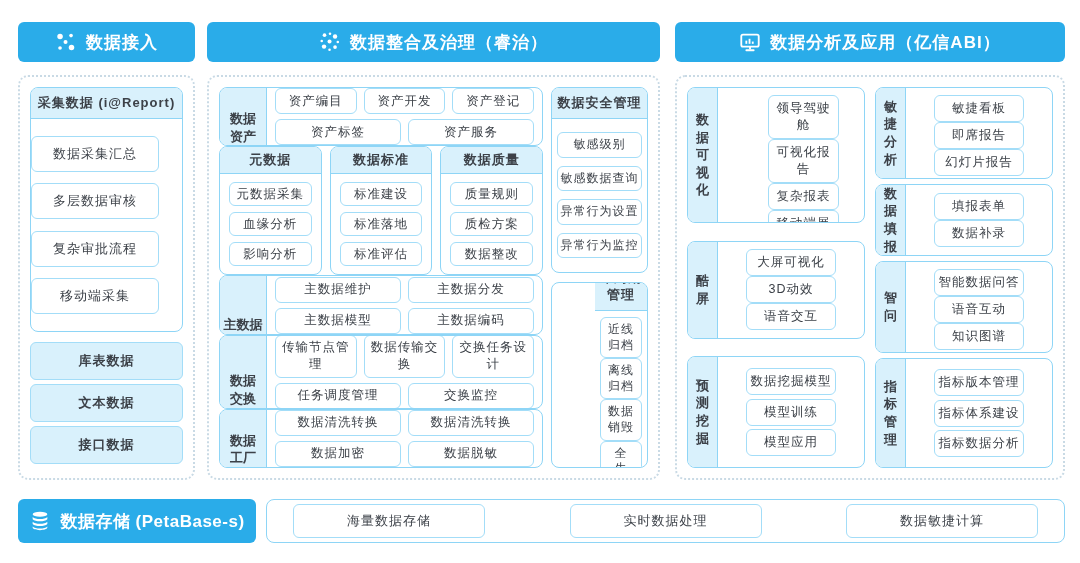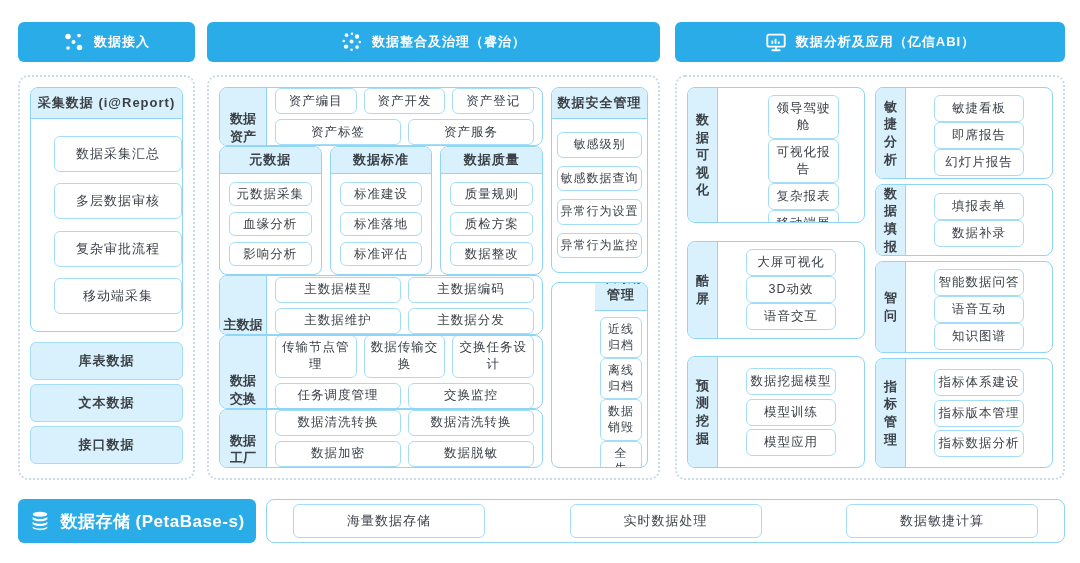--- a/index.html
+++ b/index.html
@@ -13,21 +13,21 @@
   *{box-sizing:border-box;}
   html,body{margin:0;padding:0;}
   body{
     width:1080px;height:563px;position:relative;background:#ffffff;
     font-family:"Liberation Sans","DejaVu Sans",sans-serif;color:var(--text);
   }
   
   .hdr{
     position:absolute;top:22px;height:40px;background:var(--blue);
     border-radius:6px;color:#fff;display:flex;align-items:center;justify-content:center;
-    gap:9px;font-size:13px;font-weight:bold;letter-spacing:1px;
+    gap:9px;font-size:17px;font-weight:bold;letter-spacing:1px;
   }
   #hdr-access{left:18px;width:177px;}
   #hdr-gov{left:207px;width:453px;}
   #hdr-ana{left:675px;width:390px;}
   .hicon{display:flex;align-items:center;}
   
   .panel{
     position:absolute;top:75px;height:405px;border:2px dotted var(--dot);
     border-radius:10px;padding:10px;
   }
@@ -41,21 +41,21 @@
     display:flex;align-items:center;justify-content:center;letter-spacing:1px;
   }
   .boxed{border:1.5px solid var(--line);border-radius:8px;background:#fff;overflow:hidden;}
   .box-header{
     background:var(--fill);border-bottom:1.5px solid var(--line);
     text-align:center;font-size:13px;font-weight:600;padding:6px 2px;
     display:flex;align-items:center;justify-content:center;letter-spacing:1px;
   }
   
   .collect-box{height:245px;display:flex;flex-direction:column;}
-  .collect-body{flex:1;display:flex;flex-direction:column;justify-content:space-evenly;align-items:flex-end;padding:6px 0;}
+  .collect-body{flex:1;display:flex;flex-direction:column;justify-content:space-evenly;align-items:flex-start;padding:6px 0;}
   .collect-body .btn{width:128px;padding:8px 2px;font-size:13px;}
   .src-list{flex:1;display:flex;flex-direction:column;justify-content:space-evenly;margin-top:6px;}
   .src-btn{
     background:var(--fill);border:1.5px solid var(--btn-line);border-radius:6px;
     text-align:center;padding:9px 3px;font-size:13px;font-weight:600;letter-spacing:1px;
   }
   
   .gov-left{flex:1;display:flex;flex-direction:column;justify-content:space-between;}
   .gov-right{width:97px;display:flex;flex-direction:column;gap:9px;}
   .row-box{display:flex;}
@@ -220,26 +220,26 @@
         </div>
       </div>
     </div>
 
     <div class="boxed row-box">
       <div class="row-label">
           <span class="lbl3">主数据</span>
         </div>
       <div class="row-items">
         <div class="btn-row">
+          <div class="btn">主数据维护</div>
+          <div class="btn">主数据分发</div>
+        </div>
+        <div class="btn-row">
           <div class="btn">主数据模型</div>
           <div class="btn">主数据编码</div>
-        </div>
-        <div class="btn-row">
-          <div class="btn">主数据维护</div>
-          <div class="btn">主数据分发</div>
         </div>
       </div>
     </div>
 
     <div class="boxed row-box">
       <div class="row-label">
           <span class="lbl2">数据交换</span>
         </div>
       <div class="row-items">
         <div class="btn-row">
@@ -367,22 +367,22 @@
         <div class="btn">语音互动</div>
         <div class="btn">知识图谱</div>
       </div>
     </div>
 
     <div class="boxed vbox h110">
       <div class="vlabel">
           <span>指标管理</span>
         </div>
       <div class="vitems">
+        <div class="btn">指标版本管理</div>
         <div class="btn">指标体系建设</div>
-        <div class="btn">指标版本管理</div>
         <div class="btn">指标数据分析</div>
       </div>
     </div>
   </div>
 </div>
 
 <div id="storage-hdr">
   <span class="hicon">
     <svg width="22" height="22" viewBox="0 0 24 24" fill="#fff">
       <ellipse cx="12" cy="4.6" rx="8" ry="2.8"></ellipse>

